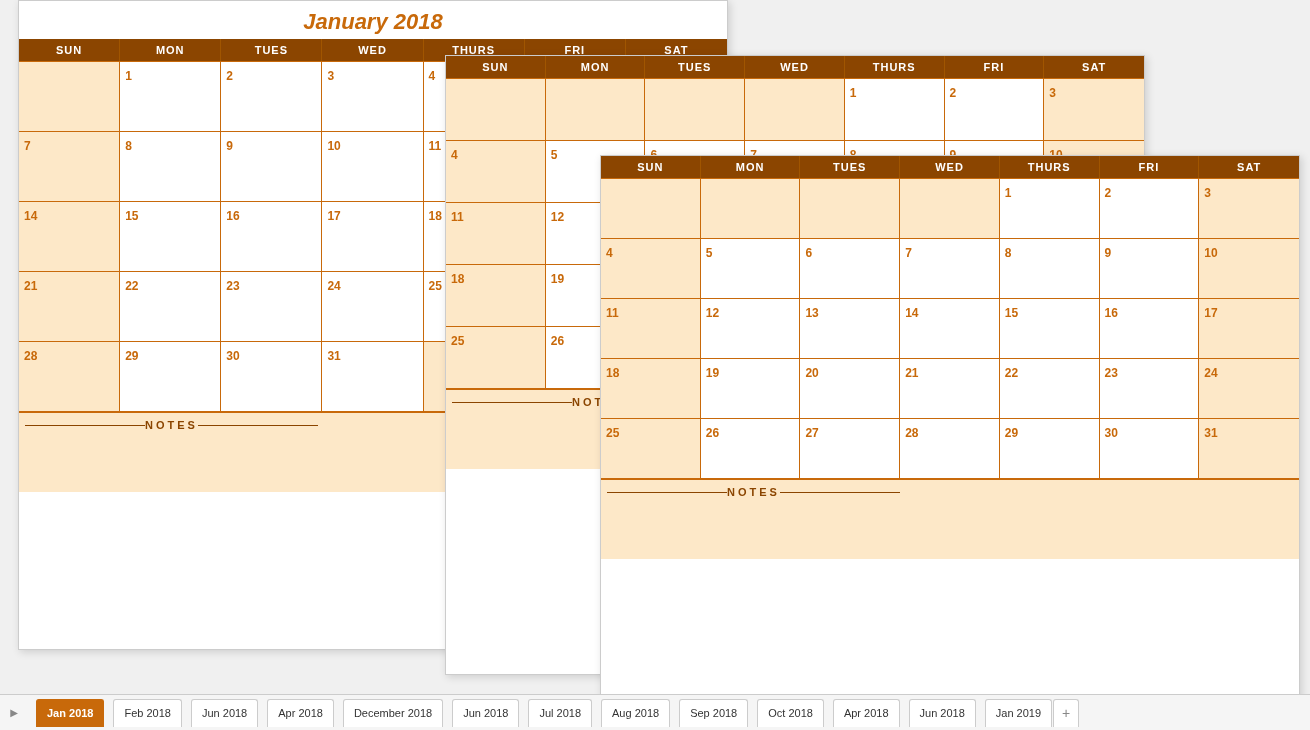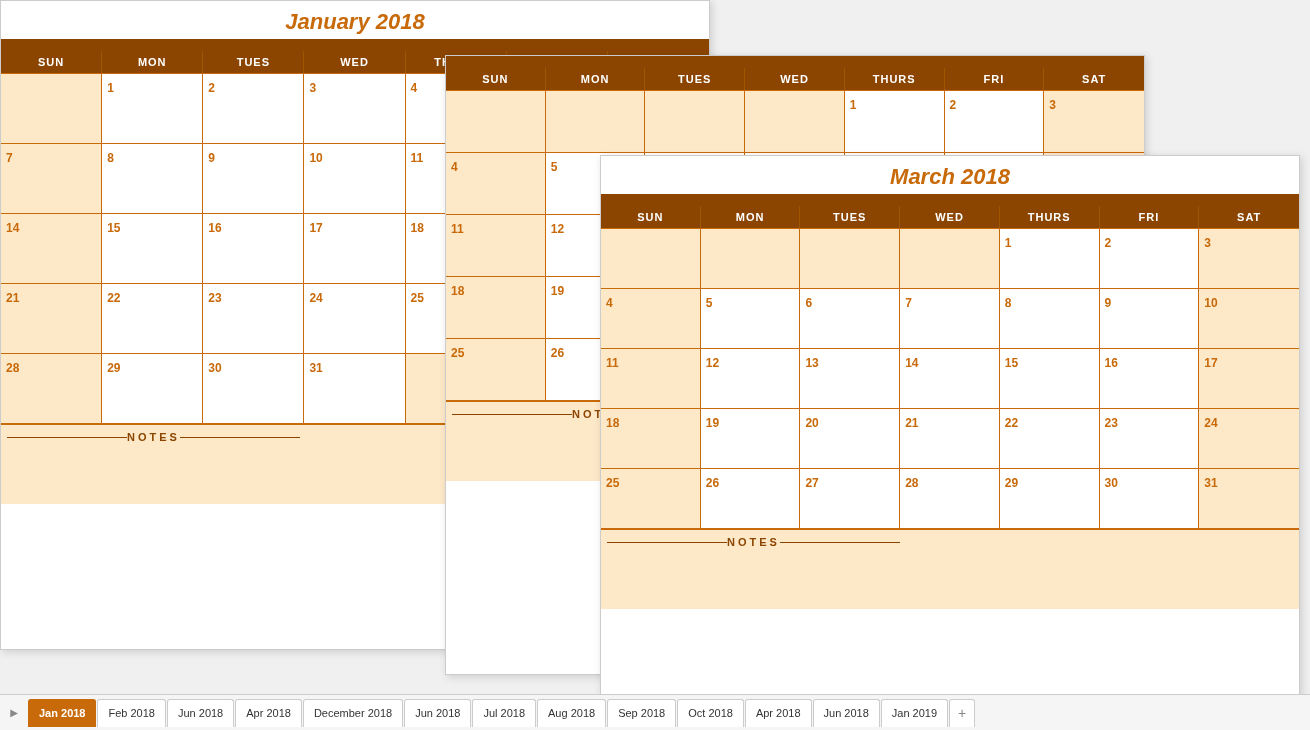--- a/index.html
+++ b/index.html
@@ -24,21 +24,21 @@
     
     .cal-card {
       position: absolute;
       background: #fff;
       border: 1px solid #ccc;
       box-shadow: 2px 2px 8px rgba(0,0,0,0.15);
     }
 
     
     .cal-jan {
-      top: 0; left: 0;
+      top: 0; left: 18px;
       width: 710px;
       height: 650px;
     }
 
     
     .cal-feb {
       top: 55px; left: 445px;
       width: 700px;
       height: 620px;
     }
@@ -66,21 +66,20 @@
     .cal-header-row.cols-7 { grid-template-columns: repeat(7, 1fr); }
 
     .cal-header-cell {
       color: #fff;
       text-align: center;
       font-size: 11px;
       font-weight: bold;
       padding: 5px 2px;
       border-right: 1px solid #a05500;
       letter-spacing: 1px;
-      margin-top: 12px;
     }
     .cal-header-cell:last-child { border-right: none; }
 
     .cal-body {
       display: grid;
       border-top: 1px solid #c8690a;
     }
     .cal-body.cols-7 { grid-template-columns: repeat(7, 1fr); }
 
     .cal-cell {
@@ -158,20 +157,21 @@
       cursor: pointer;
       border: 1px solid #ccc;
       border-bottom: none;
       background: #fff;
       color: #333;
       margin-right: 1px;
       border-radius: 3px 3px 0 0;
       height: 28px;
       display: flex;
       align-items: center;
+      margin-left: 8px;
     }
 
     .tab-item.active {
       background: #c8690a;
       color: #fff;
       border-color: #c8690a;
       font-weight: bold;
     }
 
     .tab-add {
@@ -316,21 +316,20 @@
     <div class="notes-bar">
       <div class="notes-label">
         <span class="notes-line"></span>
         <span>NOTES</span>
         <span class="notes-line"></span>
       </div>
     </div>
   </div>
 
   <div class="cal-card cal-mar">
-    <div class="cal-title">March 2018</div>
     <div class="cal-header-row cols-7">
       <div class="cal-header-cell">SUN</div>
       <div class="cal-header-cell">MON</div>
       <div class="cal-header-cell">TUES</div>
       <div class="cal-header-cell">WED</div>
       <div class="cal-header-cell">THURS</div>
       <div class="cal-header-cell">FRI</div>
       <div class="cal-header-cell">SAT</div>
     </div>
     <div class="cal-body cols-7">

